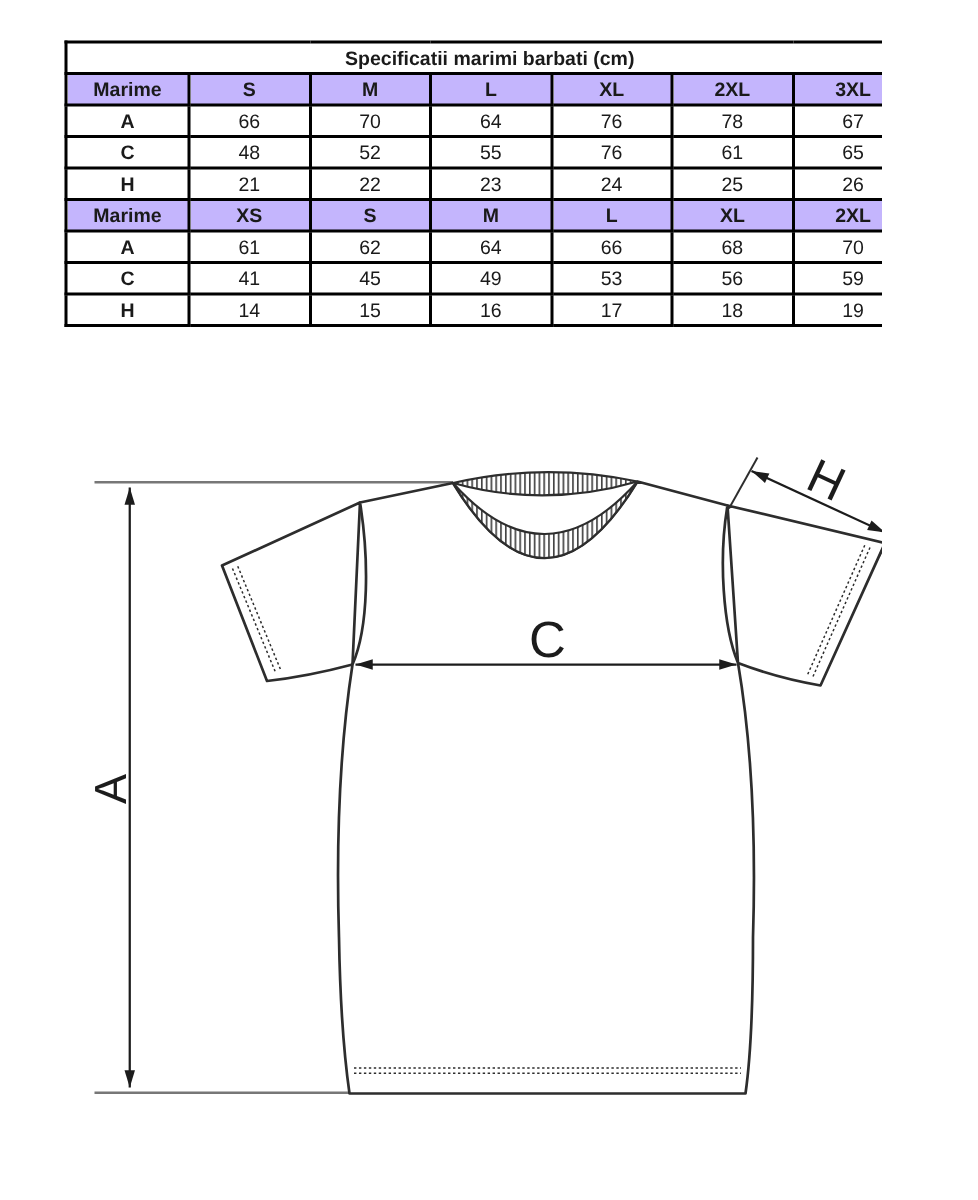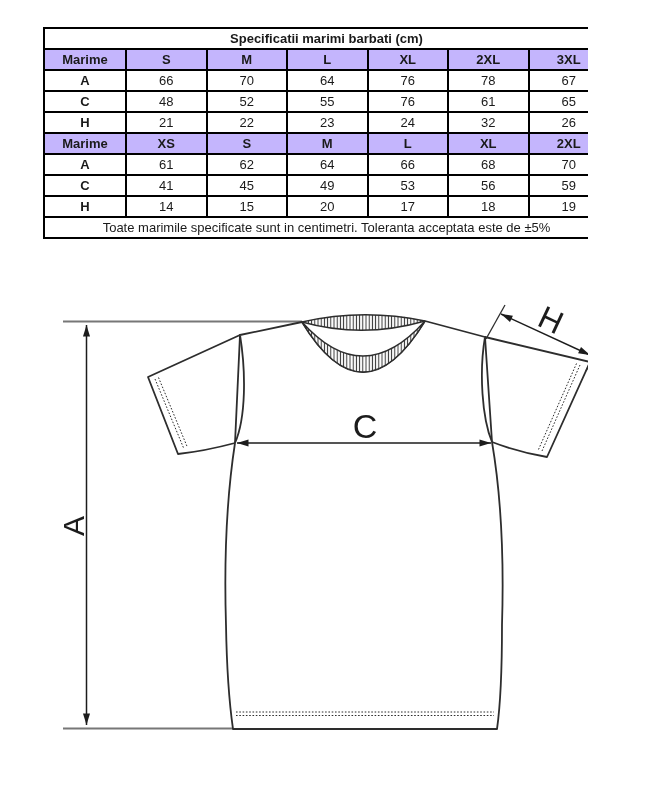--- a/index.html
+++ b/index.html
@@ -62,21 +62,21 @@
           <td class="val">76</td>
           <td class="val">61</td>
           <td class="val">65</td>
         </tr>
         <tr>
           <td class="rowlabel">H</td>
           <td class="val">21</td>
           <td class="val">22</td>
           <td class="val">23</td>
           <td class="val">24</td>
-          <td class="val">32</td>
+          <td class="val">25</td>
           <td class="val">26</td>
         </tr>
         <tr>
           <td class="hdr">Marime</td>
           <td class="hdr">XS</td>
           <td class="hdr">S</td>
           <td class="hdr">M</td>
           <td class="hdr">L</td>
           <td class="hdr">XL</td>
           <td class="hdr">2XL</td>
@@ -96,27 +96,24 @@
           <td class="val">45</td>
           <td class="val">49</td>
           <td class="val">53</td>
           <td class="val">56</td>
           <td class="val">59</td>
         </tr>
         <tr>
           <td class="rowlabel">H</td>
           <td class="val">14</td>
           <td class="val">15</td>
-          <td class="val">20</td>
+          <td class="val">16</td>
           <td class="val">17</td>
           <td class="val">18</td>
           <td class="val">19</td>
-        </tr>
-        <tr>
-          <td class="footer" colspan="7">Toate marimile specificate sunt in centimetri. Toleranta acceptata este de ±5%</td>
         </tr>
       </tbody>
   </table>
 
   <svg class="diagram" width="652" height="540" viewBox="0 0 652 540">
     <defs>
       <marker id="arr" markerUnits="userSpaceOnUse" markerWidth="13" markerHeight="9" refX="12" refY="4" orient="auto-start-reverse">
         <path d="M0.5,0.5 L12,4 L0.5,7.5 Z" fill="#1c1c1c"></path>
       </marker>
       <pattern id="rib" width="3.2" height="6" patternUnits="userSpaceOnUse">

